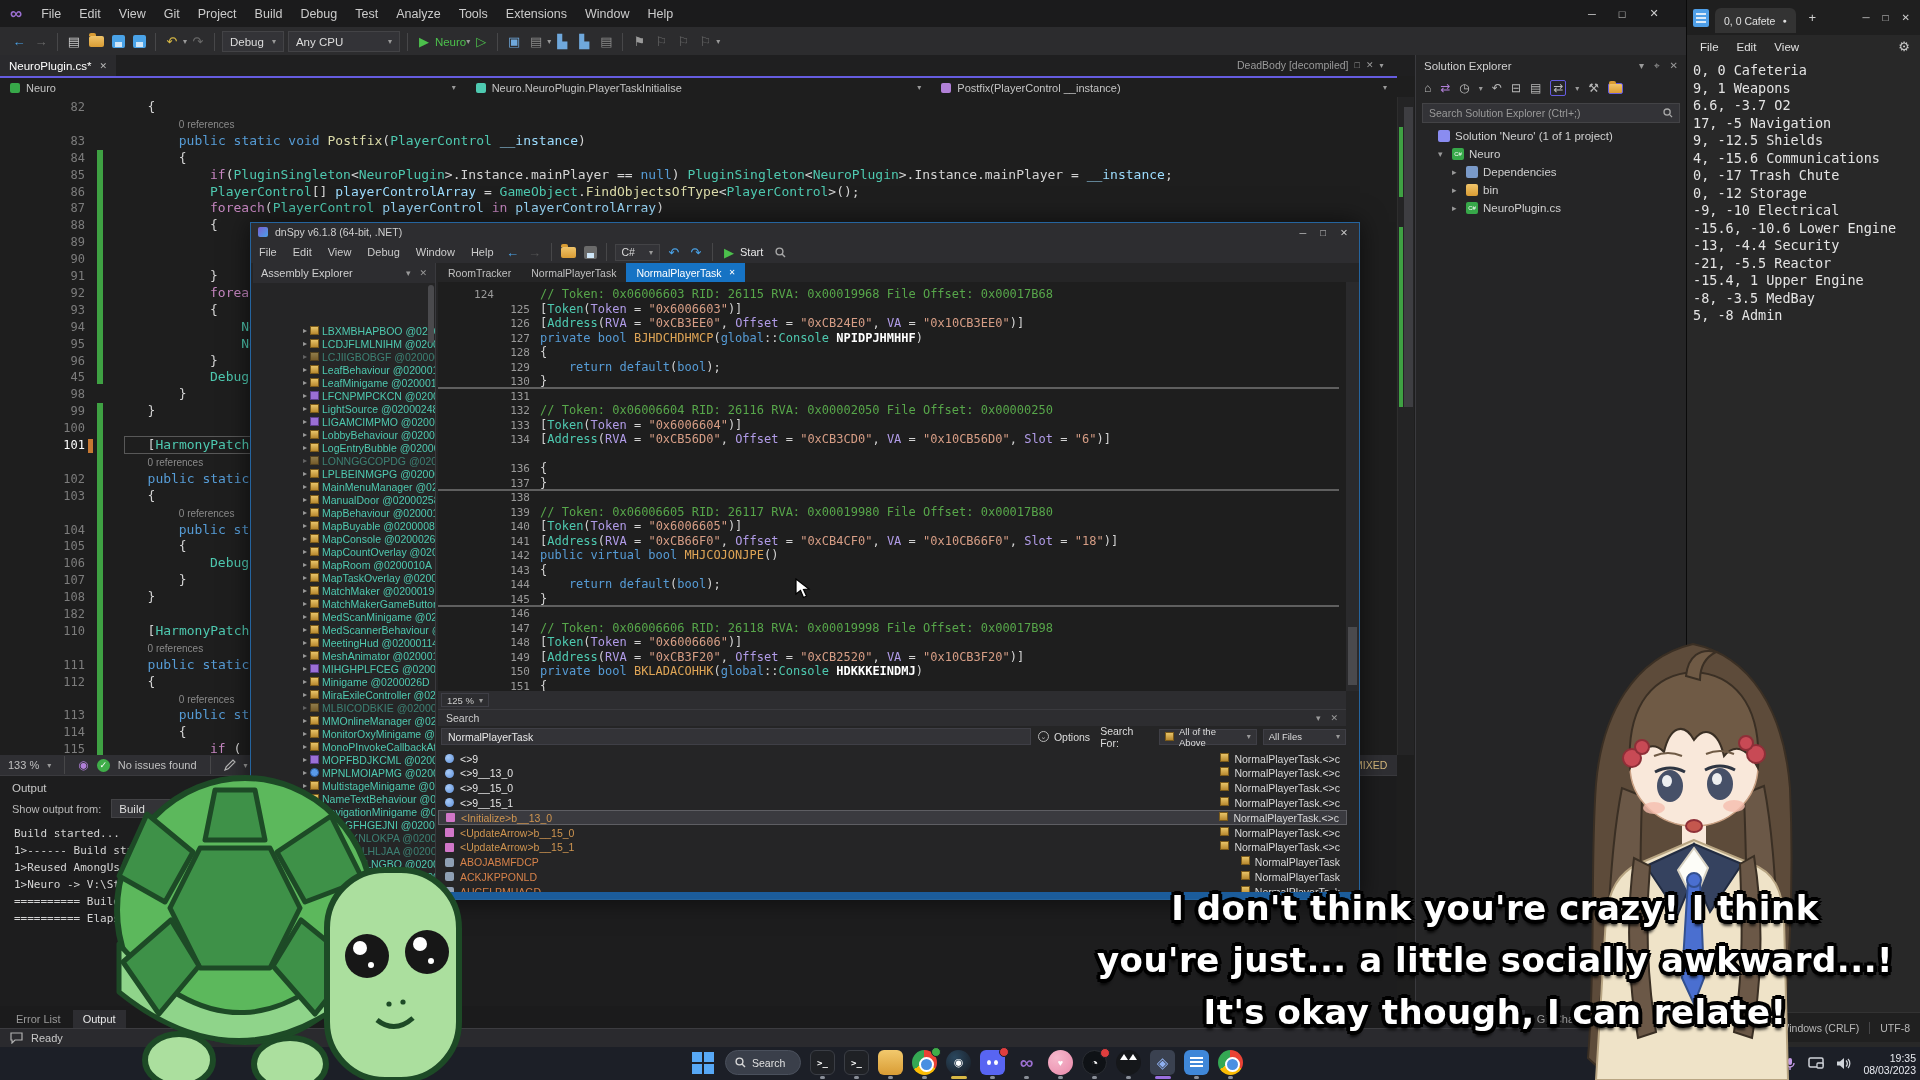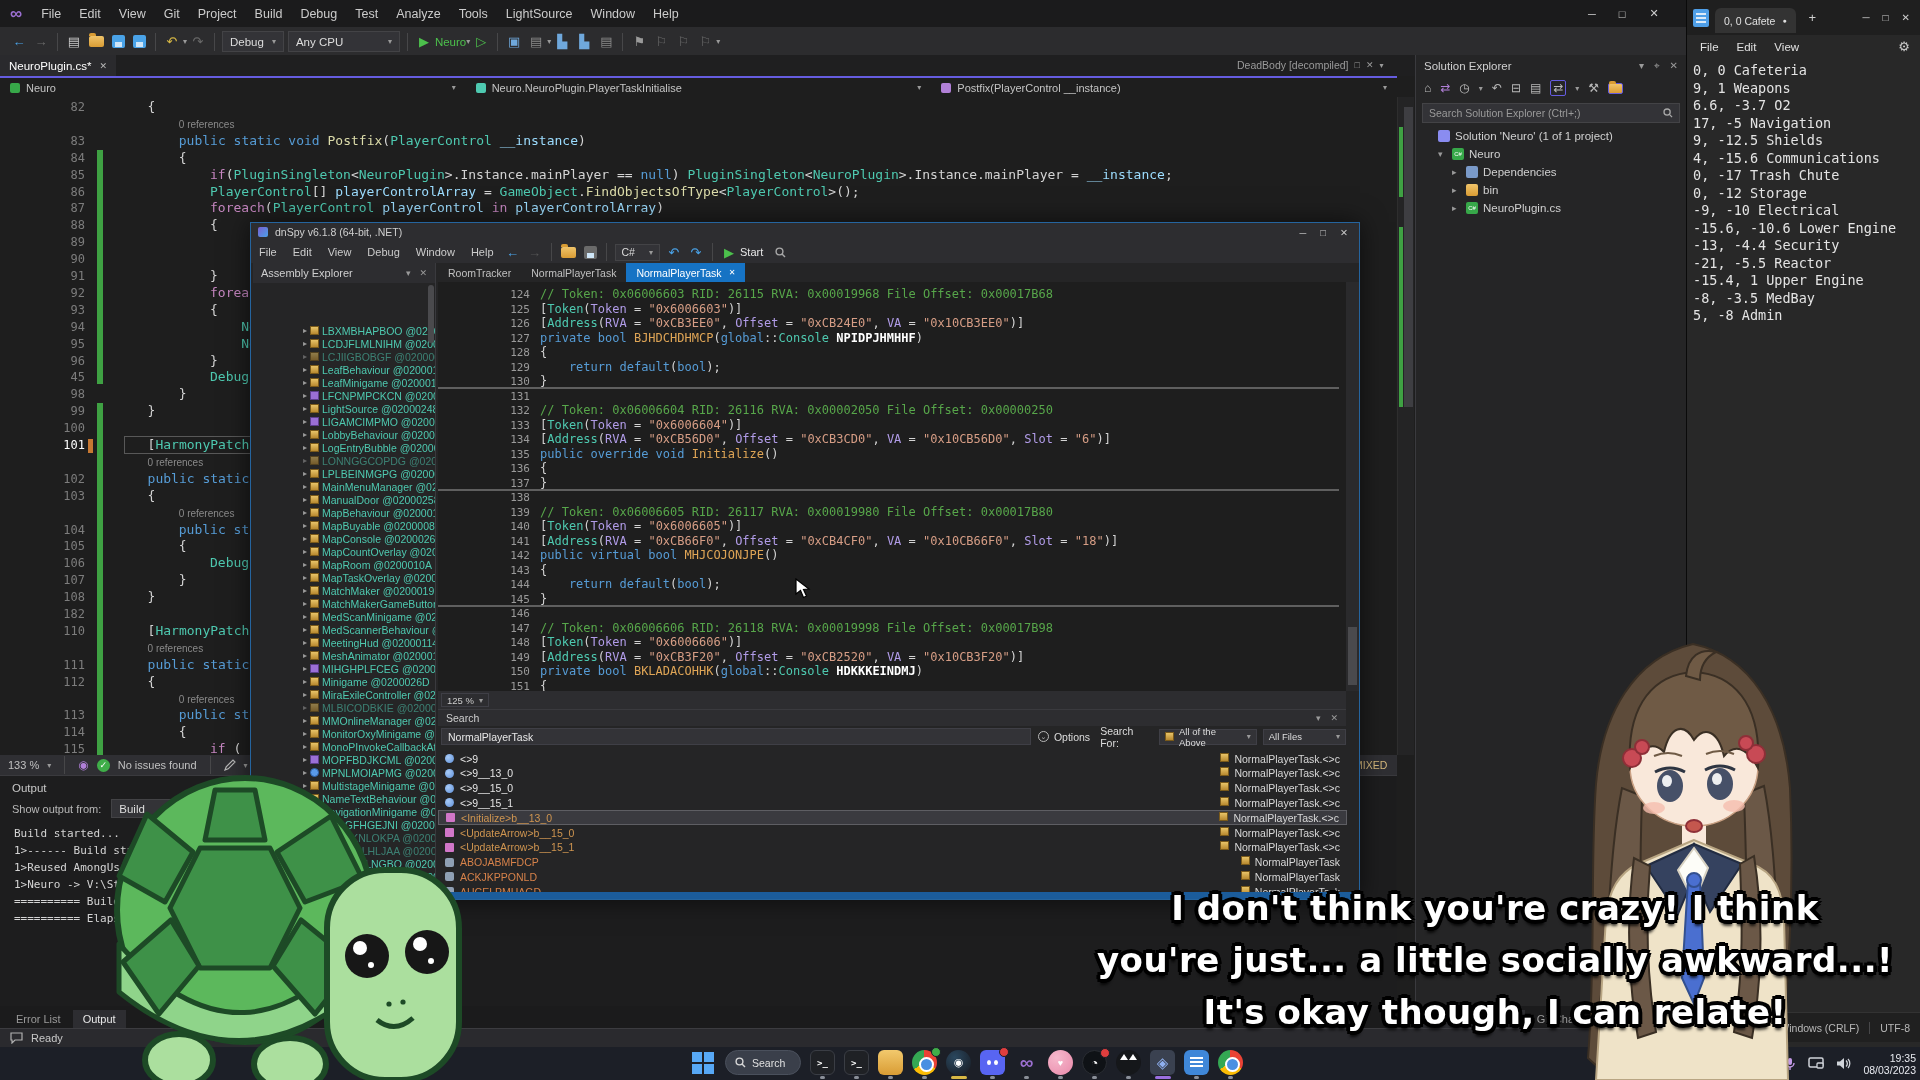--- a/index.html
+++ b/index.html
@@ -187,21 +187,21 @@
         <span class="mi">File</span>
         <span class="mi">Edit</span>
         <span class="mi">View</span>
         <span class="mi">Git</span>
         <span class="mi">Project</span>
         <span class="mi">Build</span>
         <span class="mi">Debug</span>
         <span class="mi">Test</span>
         <span class="mi">Analyze</span>
         <span class="mi">Tools</span>
-        <span class="mi">LightSource</span>
+        <span class="mi">Extensions</span>
         <span class="mi">Window</span>
         <span class="mi">Help</span>
       </nav>
   </div>
   <div class="vs-search">
     <span>Search (Ctrl+Q)</span>
     <svg class="maggy" width="11" height="11" viewBox="0 0 11 11">
         <circle cx="4.5" cy="4.5" r="3.4" fill="none" stroke="#a8a8a8" stroke-width="1.4"></circle>
         <line x1="7" y1="7" x2="10" y2="10" stroke="#a8a8a8" stroke-width="1.4"></line>
       </svg>
@@ -737,32 +737,31 @@
           <div class="dtab">
             <span>NormalPlayerTask</span>
           </div>
           <div class="dtab act">
             <span>NormalPlayerTask</span>
             <span style="font-size: 8px;">✕</span>
           </div>
         </span>
       </div>
     <div id="dn-code">
-        <div class="crow" style="top: 5px; height: 14.5px;"><span class="ln" style="width: 92px;">124</span><span class="cbody" style="left: 102px;"><span class="tk-cm">// Token: 0x06006603 RID: 26115 RVA: 0x00019968 File Offset: 0x00017B68</span></span></div>
+        <div class="crow" style="top: 5px; height: 14.5px;"><span class="ln" style="width: 92px; text-align: center;">124</span><span class="cbody" style="left: 102px;"><span class="tk-cm">// Token: 0x06006603 RID: 26115 RVA: 0x00019968 File Offset: 0x00017B68</span></span></div>
         <div class="crow" style="top: 19.5px; height: 14.5px;"><span class="ln" style="width: 92px;">125</span><span class="cbody" style="left: 102px;"><span class="tk-p">[</span><span class="tk-t">Token</span><span class="tk-p">(</span><span class="tk-at">Token</span><span class="tk-p"> = </span><span class="tk-s">"0x6006603"</span><span class="tk-p">)]</span></span></div>
         <div class="crow" style="top: 34px; height: 14.5px;"><span class="ln" style="width: 92px;">126</span><span class="cbody" style="left: 102px;"><span class="tk-p">[</span><span class="tk-t">Address</span><span class="tk-p">(</span><span class="tk-at">RVA</span><span class="tk-p"> = </span><span class="tk-s">"0xCB3EE0"</span><span class="tk-p">, </span><span class="tk-at">Offset</span><span class="tk-p"> = </span><span class="tk-s">"0xCB24E0"</span><span class="tk-p">, </span><span class="tk-at">VA</span><span class="tk-p"> = </span><span class="tk-s">"0x10CB3EE0"</span><span class="tk-p">)]</span></span></div>
         <div class="crow" style="top: 48.5px; height: 14.5px;"><span class="ln" style="width: 92px;">127</span><span class="cbody" style="left: 102px;"><span class="tk-k">private bool </span><span class="tk-o">BJHDCHDHMCP</span><span class="tk-p">(</span><span class="tk-k">global</span><span class="tk-p">::</span><span class="tk-t">Console</span><span class="tk-p"> </span><span class="tk-b">NPIDPJHMHHF</span><span class="tk-p">)</span></span></div>
         <div class="crow" style="top: 63px; height: 14.5px;"><span class="ln" style="width: 92px;">128</span><span class="cbody" style="left: 102px;"><span class="tk-p">{</span></span></div>
         <div class="crow" style="top: 77.5px; height: 14.5px;"><span class="ln" style="width: 92px;">129</span><span class="cbody" style="left: 130.88px;"><span class="tk-k">return</span><span class="tk-p"> </span><span class="tk-k">default</span><span class="tk-p">(</span><span class="tk-k">bool</span><span class="tk-p">);</span></span></div>
         <div class="crow" style="top: 92px; height: 14.5px;"><span class="ln" style="width: 92px;">130</span><span class="cbody" style="left: 102px;"><span class="tk-p">}</span></span></div>
         <div class="crow" style="top: 106.5px; height: 14.5px;"><span class="ln" style="width: 92px;">131</span><span class="cbody" style="left: 102px;"></span></div>
         <div class="crow" style="top: 121px; height: 14.5px;"><span class="ln" style="width: 92px;">132</span><span class="cbody" style="left: 102px;"><span class="tk-cm">// Token: 0x06006604 RID: 26116 RVA: 0x00002050 File Offset: 0x00000250</span></span></div>
         <div class="crow" style="top: 135.5px; height: 14.5px;"><span class="ln" style="width: 92px;">133</span><span class="cbody" style="left: 102px;"><span class="tk-p">[</span><span class="tk-t">Token</span><span class="tk-p">(</span><span class="tk-at">Token</span><span class="tk-p"> = </span><span class="tk-s">"0x6006604"</span><span class="tk-p">)]</span></span></div>
         <div class="crow" style="top: 150px; height: 14.5px;"><span class="ln" style="width: 92px;">134</span><span class="cbody" style="left: 102px;"><span class="tk-p">[</span><span class="tk-t">Address</span><span class="tk-p">(</span><span class="tk-at">RVA</span><span class="tk-p"> = </span><span class="tk-s">"0xCB56D0"</span><span class="tk-p">, </span><span class="tk-at">Offset</span><span class="tk-p"> = </span><span class="tk-s">"0xCB3CD0"</span><span class="tk-p">, </span><span class="tk-at">VA</span><span class="tk-p"> = </span><span class="tk-s">"0x10CB56D0"</span><span class="tk-p">, </span><span class="tk-at">Slot</span><span class="tk-p"> = </span><span class="tk-s">"6"</span><span class="tk-p">)]</span></span></div>
-        <div class="crow" style="top: 164.5px; height: 14.5px;"><span class="ln" style="width: 92px;">135</span><span class="cbody" style="left: 102px;"><span class="tk-k">public override void </span><span class="tk-o">Initialize</span><span class="tk-p">()</span></span></div>
         <div class="crow" style="top: 179px; height: 14.5px;"><span class="ln" style="width: 92px;">136</span><span class="cbody" style="left: 102px;"><span class="tk-p">{</span></span></div>
         <div class="crow" style="top: 193.5px; height: 14.5px;"><span class="ln" style="width: 92px;">137</span><span class="cbody" style="left: 102px;"><span class="tk-p">}</span></span></div>
         <div class="crow" style="top: 208px; height: 14.5px;"><span class="ln" style="width: 92px;">138</span><span class="cbody" style="left: 102px;"></span></div>
         <div class="crow" style="top: 222.5px; height: 14.5px;"><span class="ln" style="width: 92px;">139</span><span class="cbody" style="left: 102px;"><span class="tk-cm">// Token: 0x06006605 RID: 26117 RVA: 0x00019980 File Offset: 0x00017B80</span></span></div>
         <div class="crow" style="top: 237px; height: 14.5px;"><span class="ln" style="width: 92px;">140</span><span class="cbody" style="left: 102px;"><span class="tk-p">[</span><span class="tk-t">Token</span><span class="tk-p">(</span><span class="tk-at">Token</span><span class="tk-p"> = </span><span class="tk-s">"0x6006605"</span><span class="tk-p">)]</span></span></div>
         <div class="crow" style="top: 251.5px; height: 14.5px;"><span class="ln" style="width: 92px;">141</span><span class="cbody" style="left: 102px;"><span class="tk-p">[</span><span class="tk-t">Address</span><span class="tk-p">(</span><span class="tk-at">RVA</span><span class="tk-p"> = </span><span class="tk-s">"0xCB66F0"</span><span class="tk-p">, </span><span class="tk-at">Offset</span><span class="tk-p"> = </span><span class="tk-s">"0xCB4CF0"</span><span class="tk-p">, </span><span class="tk-at">VA</span><span class="tk-p"> = </span><span class="tk-s">"0x10CB66F0"</span><span class="tk-p">, </span><span class="tk-at">Slot</span><span class="tk-p"> = </span><span class="tk-s">"18"</span><span class="tk-p">)]</span></span></div>
         <div class="crow" style="top: 266px; height: 14.5px;"><span class="ln" style="width: 92px;">142</span><span class="cbody" style="left: 102px;"><span class="tk-k">public virtual bool </span><span class="tk-o">MHJCOJONJPE</span><span class="tk-p">()</span></span></div>
         <div class="crow" style="top: 280.5px; height: 14.5px;"><span class="ln" style="width: 92px;">143</span><span class="cbody" style="left: 102px;"><span class="tk-p">{</span></span></div>
         <div class="crow" style="top: 295px; height: 14.5px;"><span class="ln" style="width: 92px;">144</span><span class="cbody" style="left: 130.88px;"><span class="tk-k">return</span><span class="tk-p"> </span><span class="tk-k">default</span><span class="tk-p">(</span><span class="tk-k">bool</span><span class="tk-p">);</span></span></div>
         <div class="crow" style="top: 309.5px; height: 14.5px;"><span class="ln" style="width: 92px;">145</span><span class="cbody" style="left: 102px;"><span class="tk-p">}</span></span></div>

